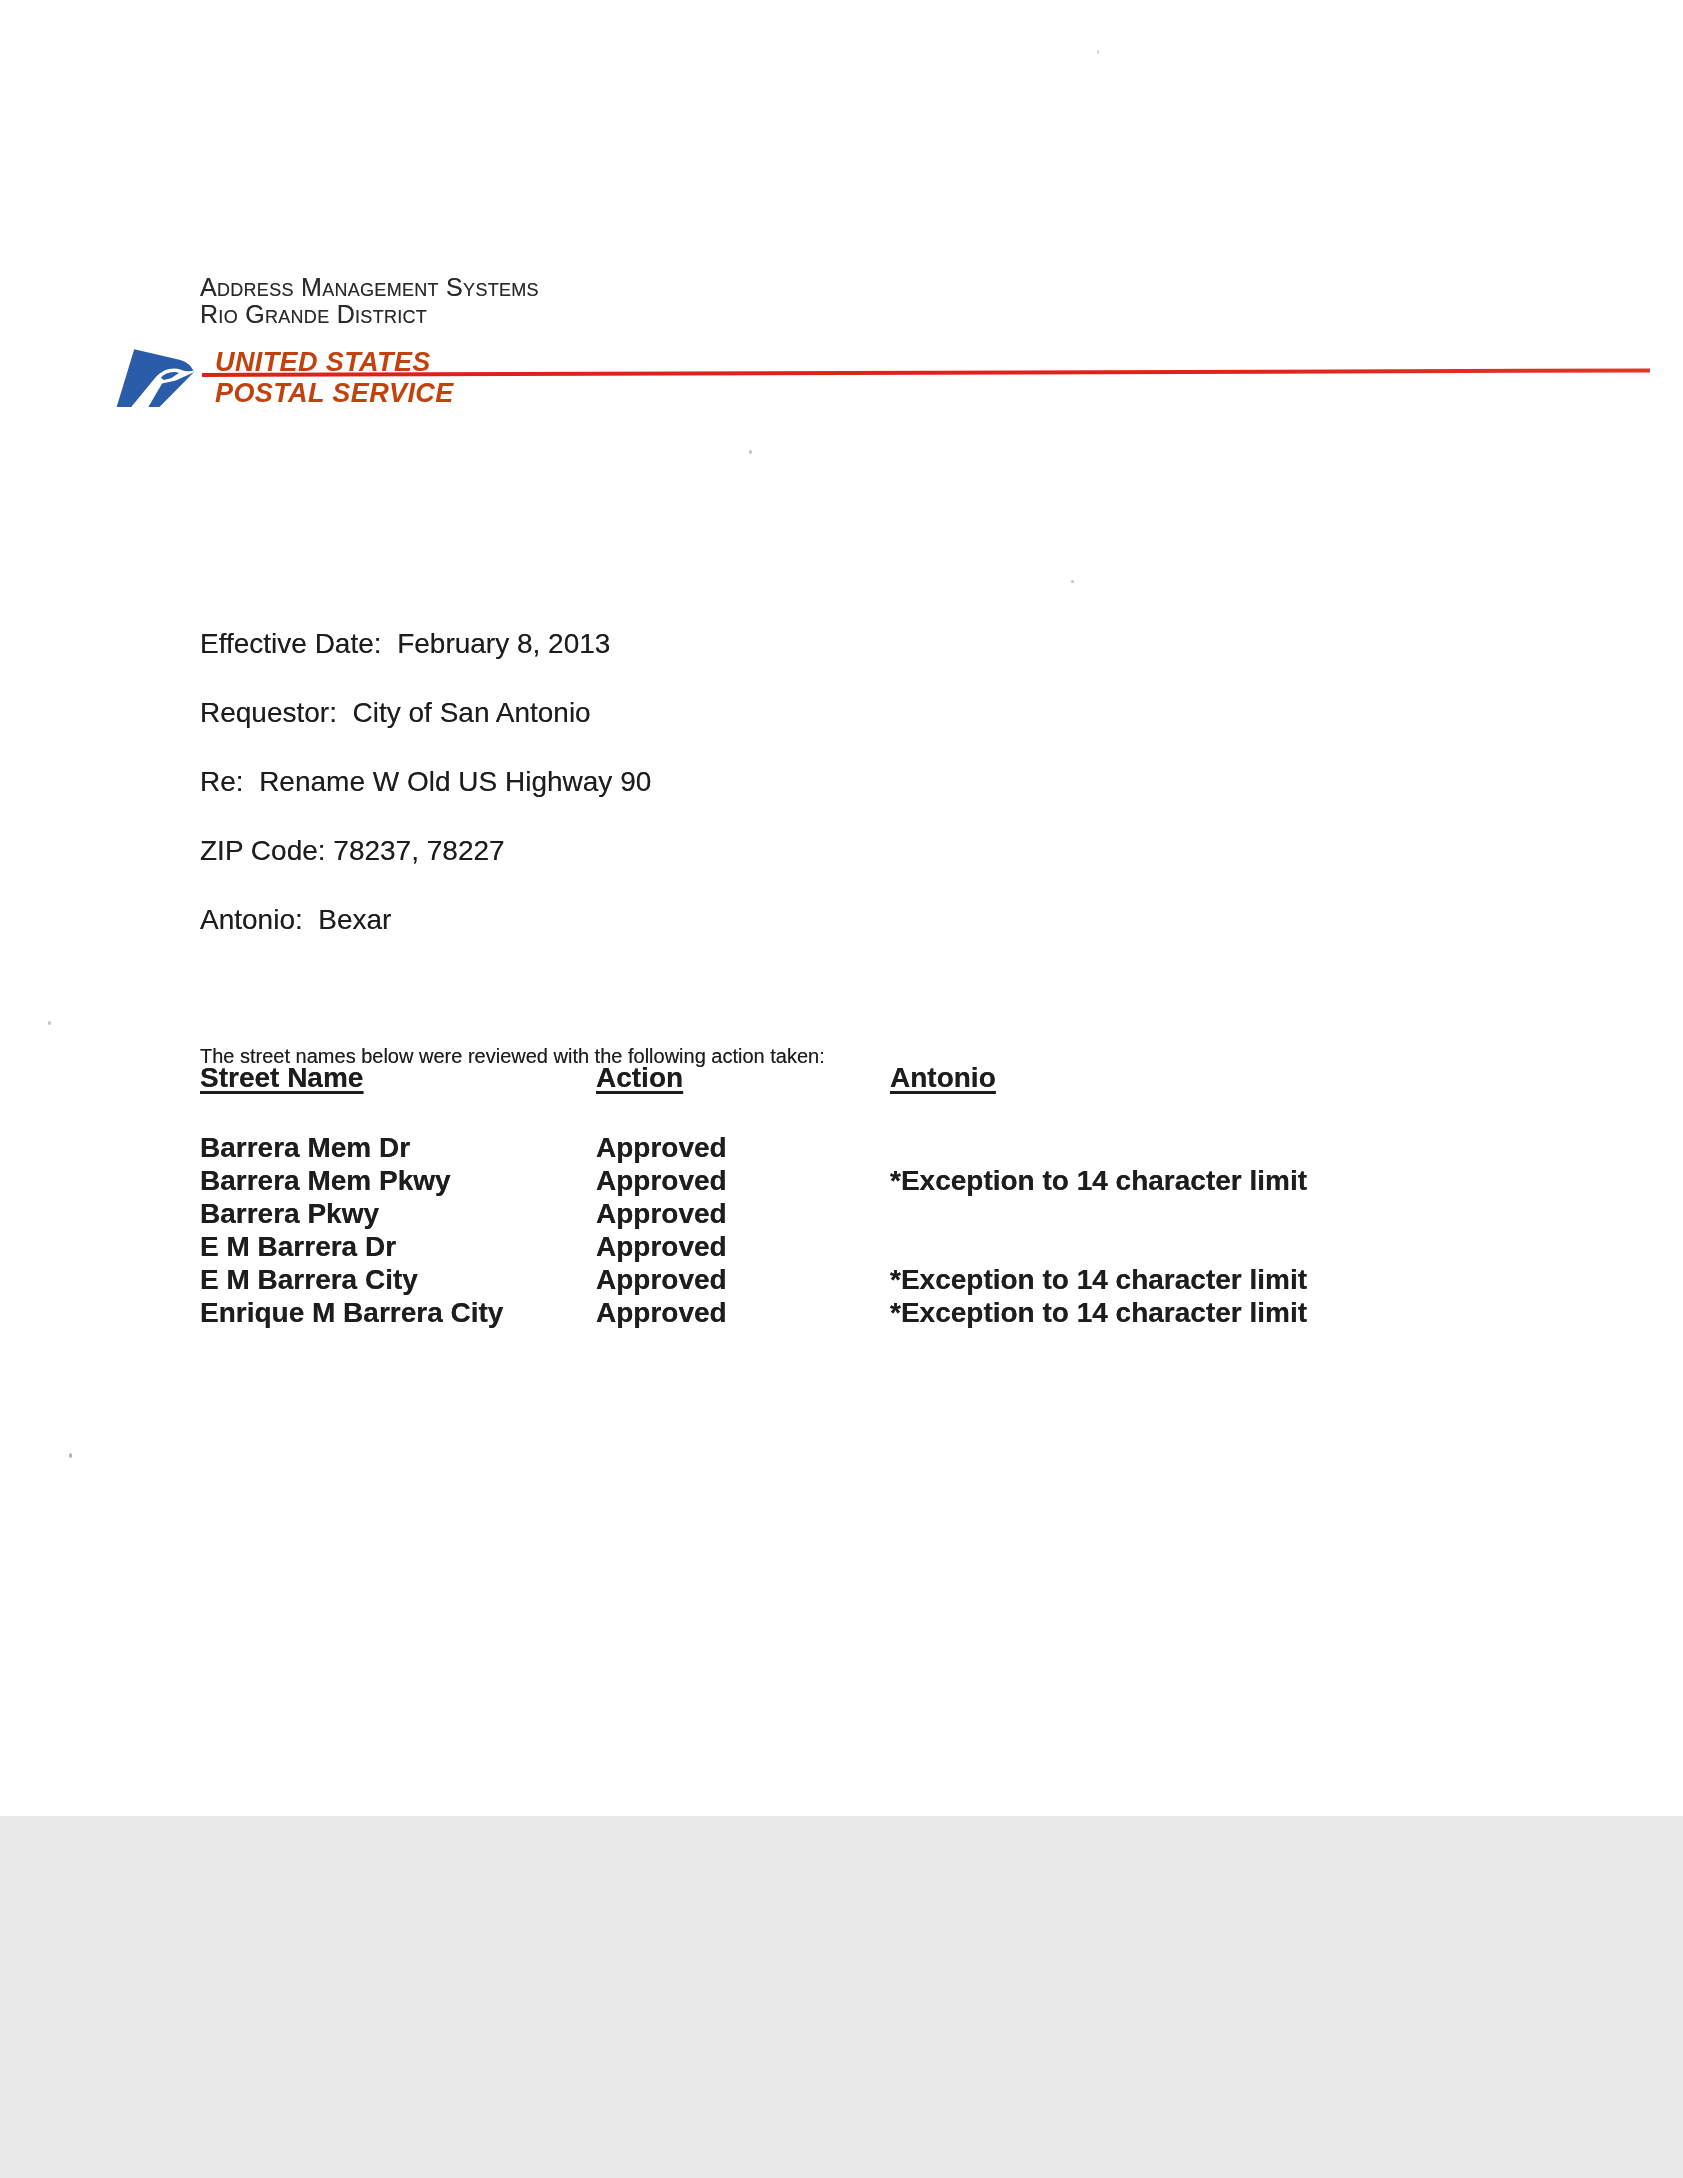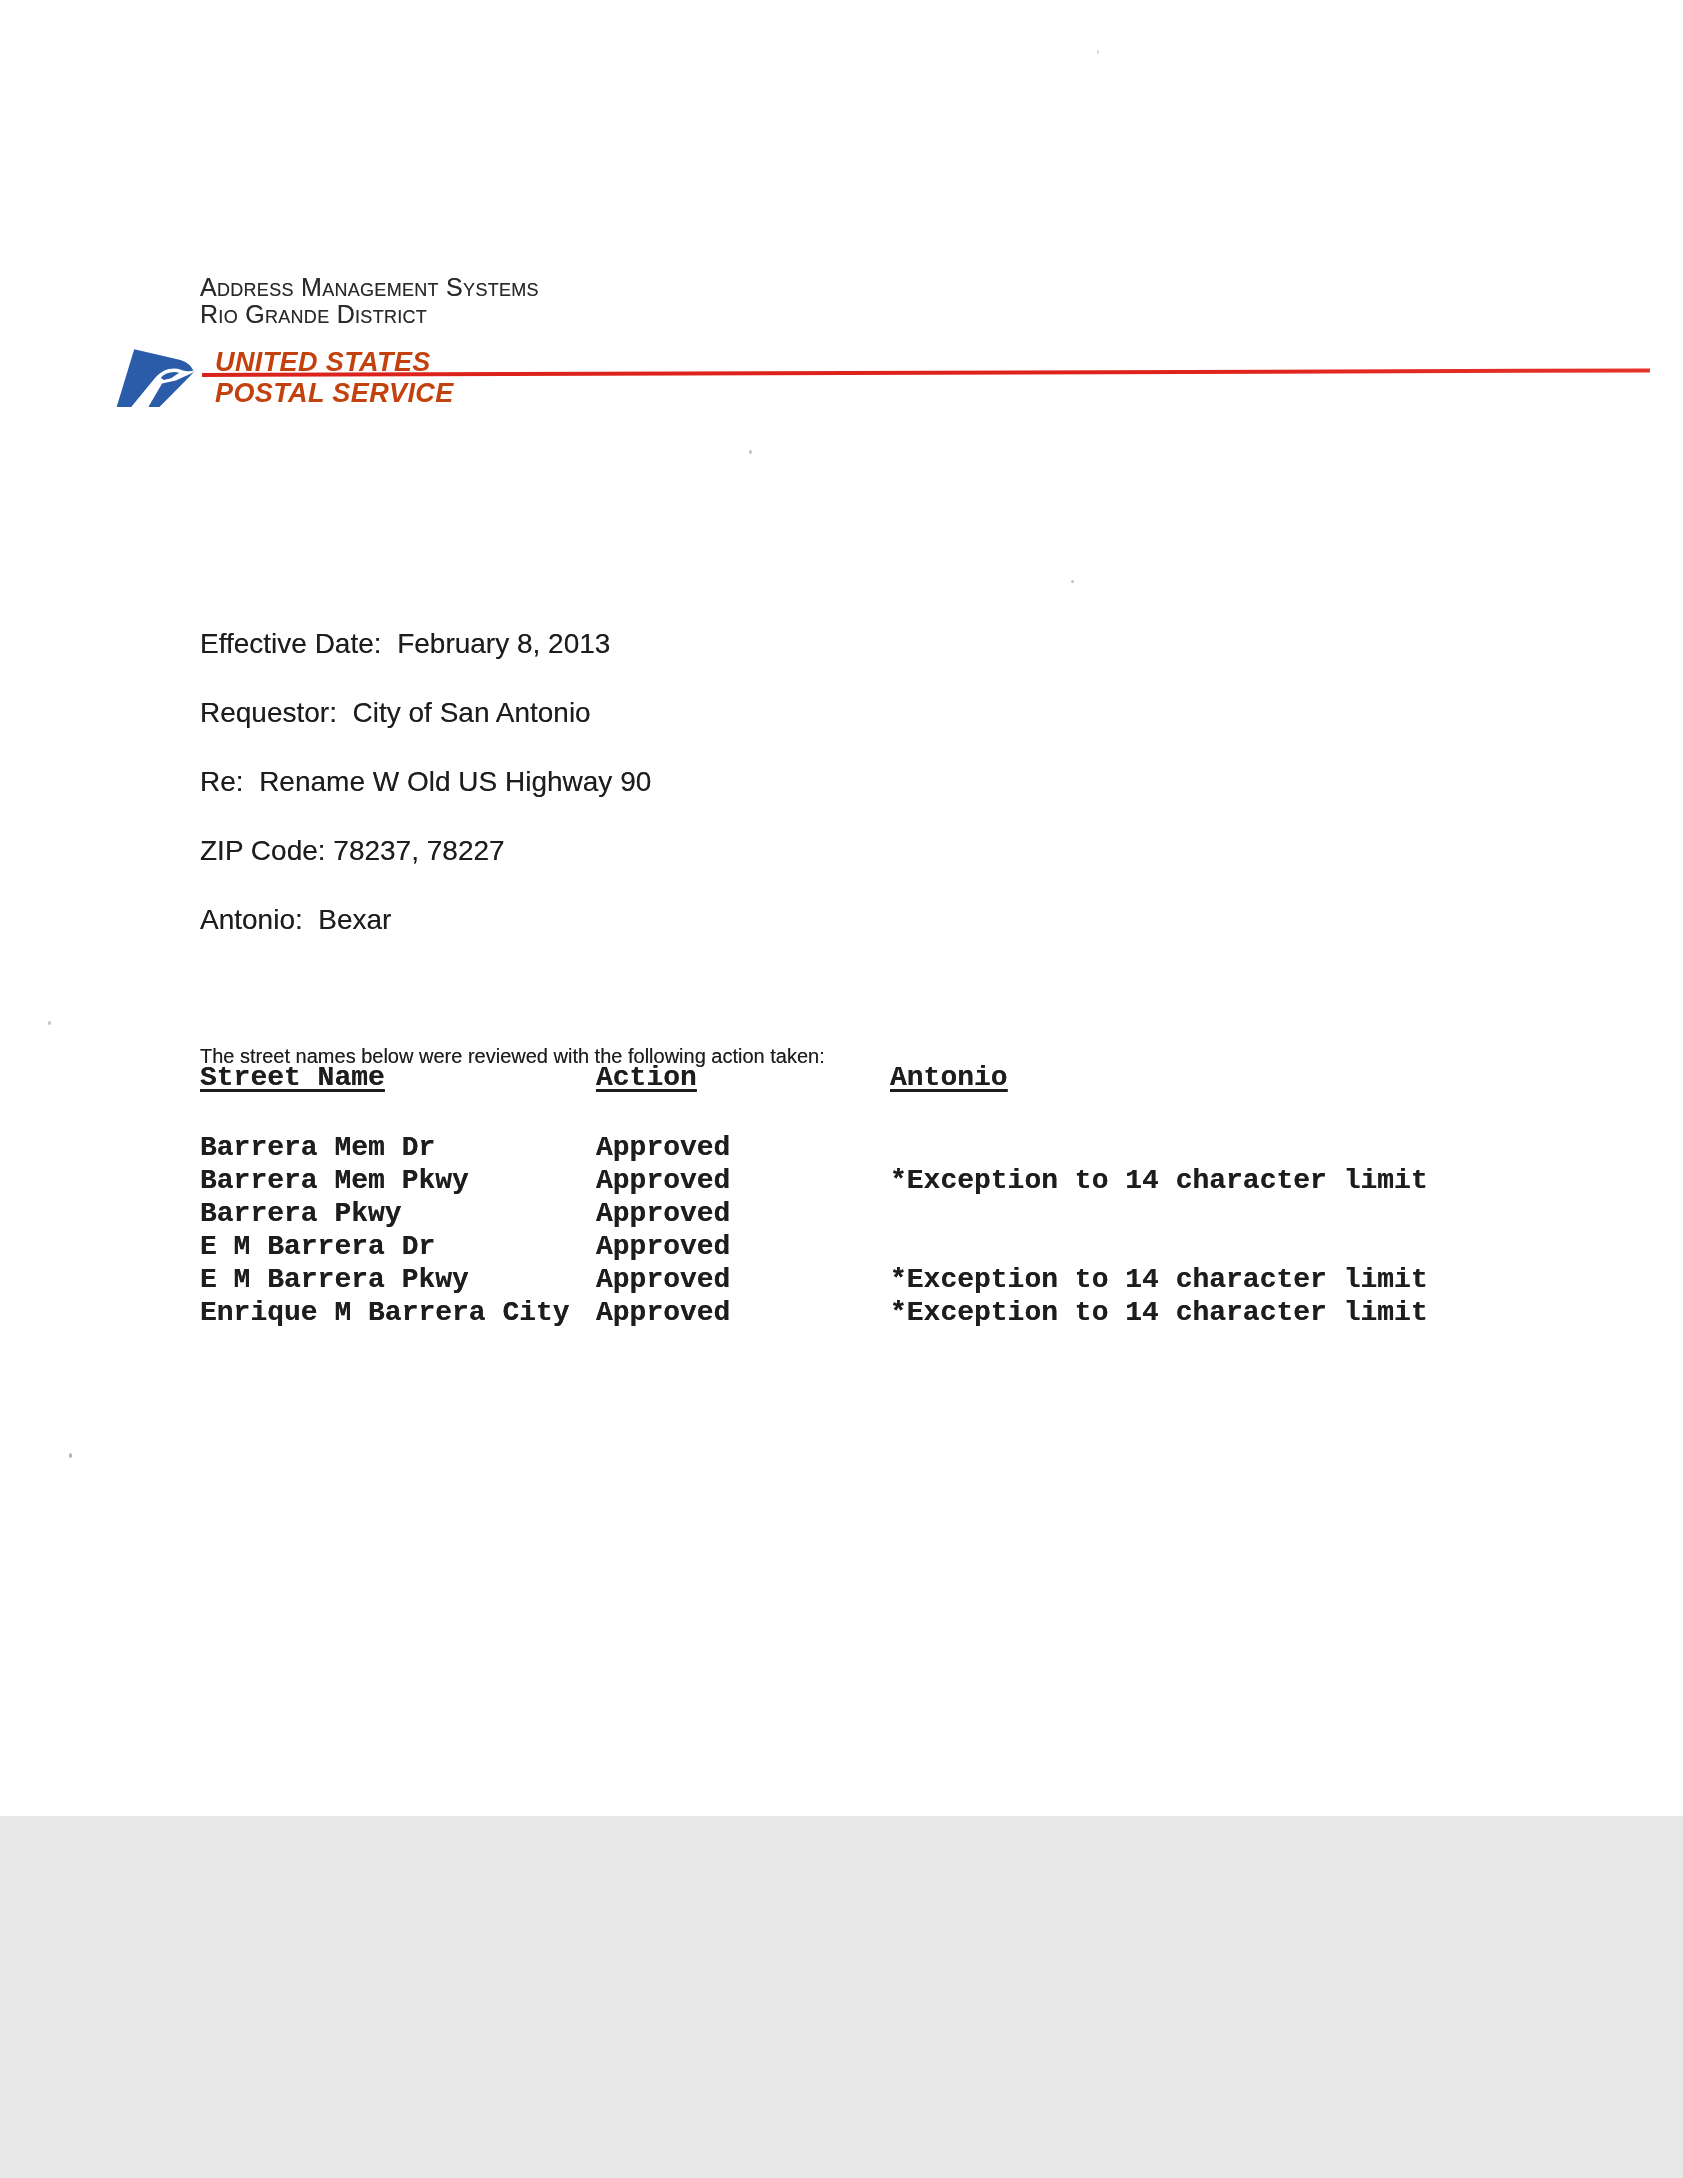--- a/index.html
+++ b/index.html
@@ -106,21 +106,20 @@
   .review-table {
     position: absolute;
     left: 200px;
     top: 1064px;
     width: 1287px;
     display: grid;
     grid-template-columns: 396px 294px 1fr;
     font-size: 28px;
     font-weight: 700;
     text-shadow: 0 0 0.5px rgba(20,20,20,0.7);
-    font-family: Liberation Mono, monospace;
   }
   .review-table .th {
     line-height: 28px;
     height: 28px;
     text-decoration: underline;
     text-underline-offset: 4px;
     text-decoration-thickness: 3px;
   }
   .review-table .spacer {
     grid-column: 1 / span 3;
@@ -206,21 +205,21 @@
     <div class="td">*Exception to 14 character limit</div>
 
     <div class="td">Barrera Pkwy</div>
     <div class="td">Approved</div>
     <div class="td"></div>
 
     <div class="td">E M Barrera Dr</div>
     <div class="td">Approved</div>
     <div class="td"></div>
 
-    <div class="td">E M Barrera Pkwy</div>
+    <div class="td">E M Barrera City</div>
     <div class="td">Approved</div>
     <div class="td">*Exception to 14 character limit</div>
 
     <div class="td">Enrique M Barrera City</div>
     <div class="td">Approved</div>
     <div class="td">*Exception to 14 character limit</div>
   </div>
 
   <div class="scan-bottom-line"></div>
   <div class="speck s1"></div>

